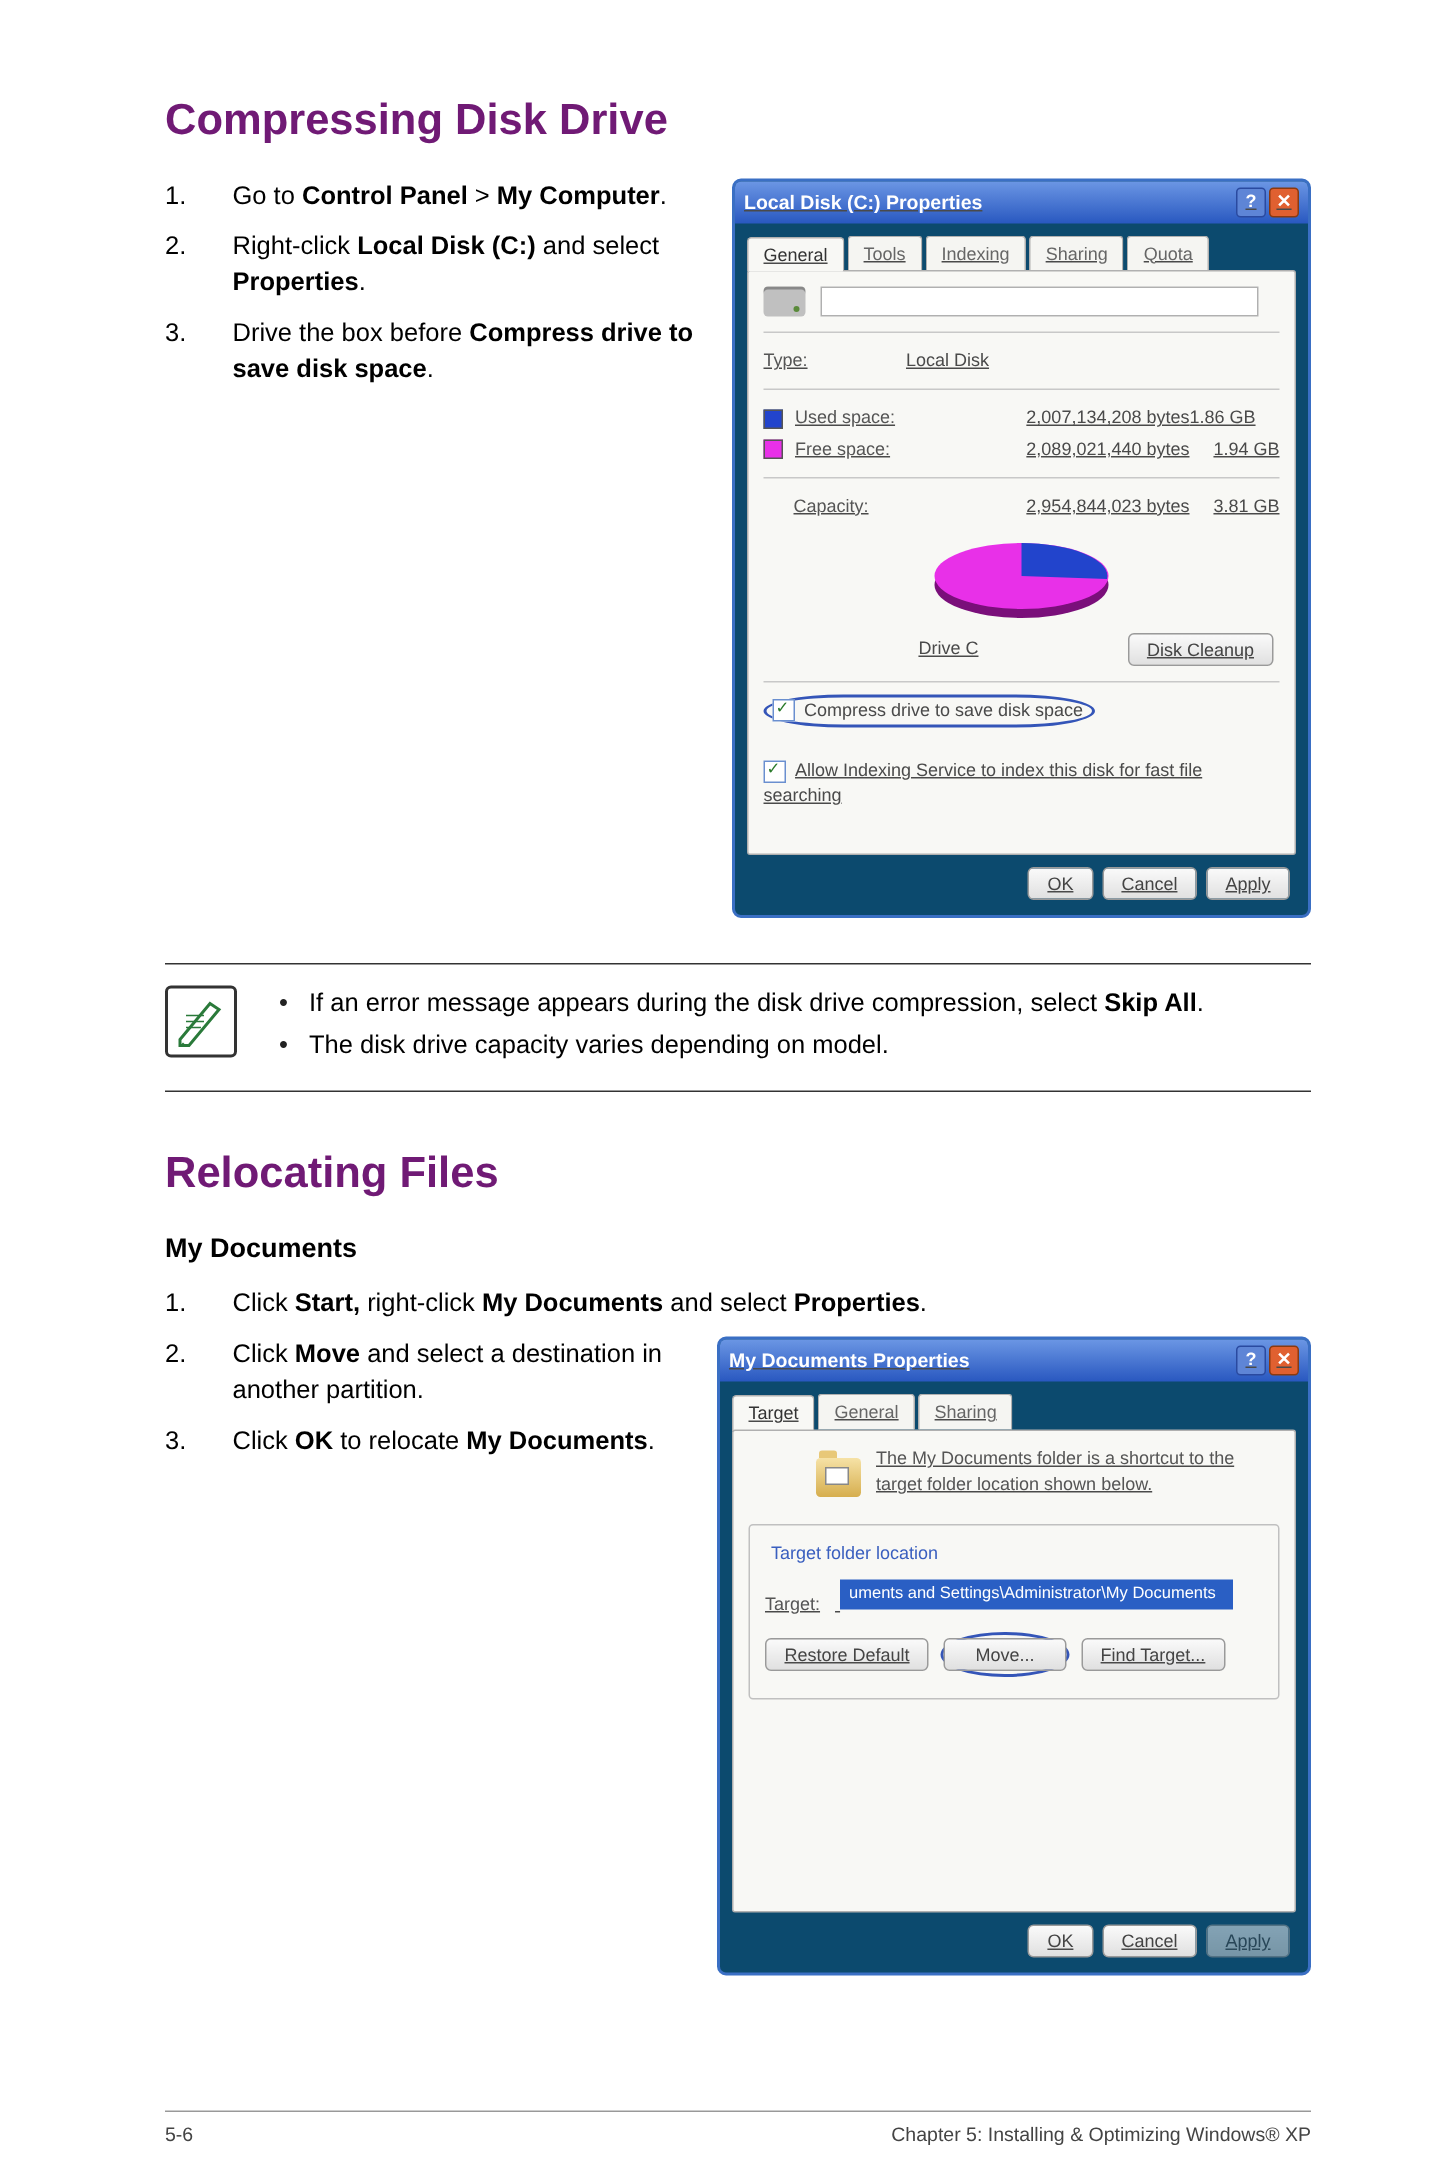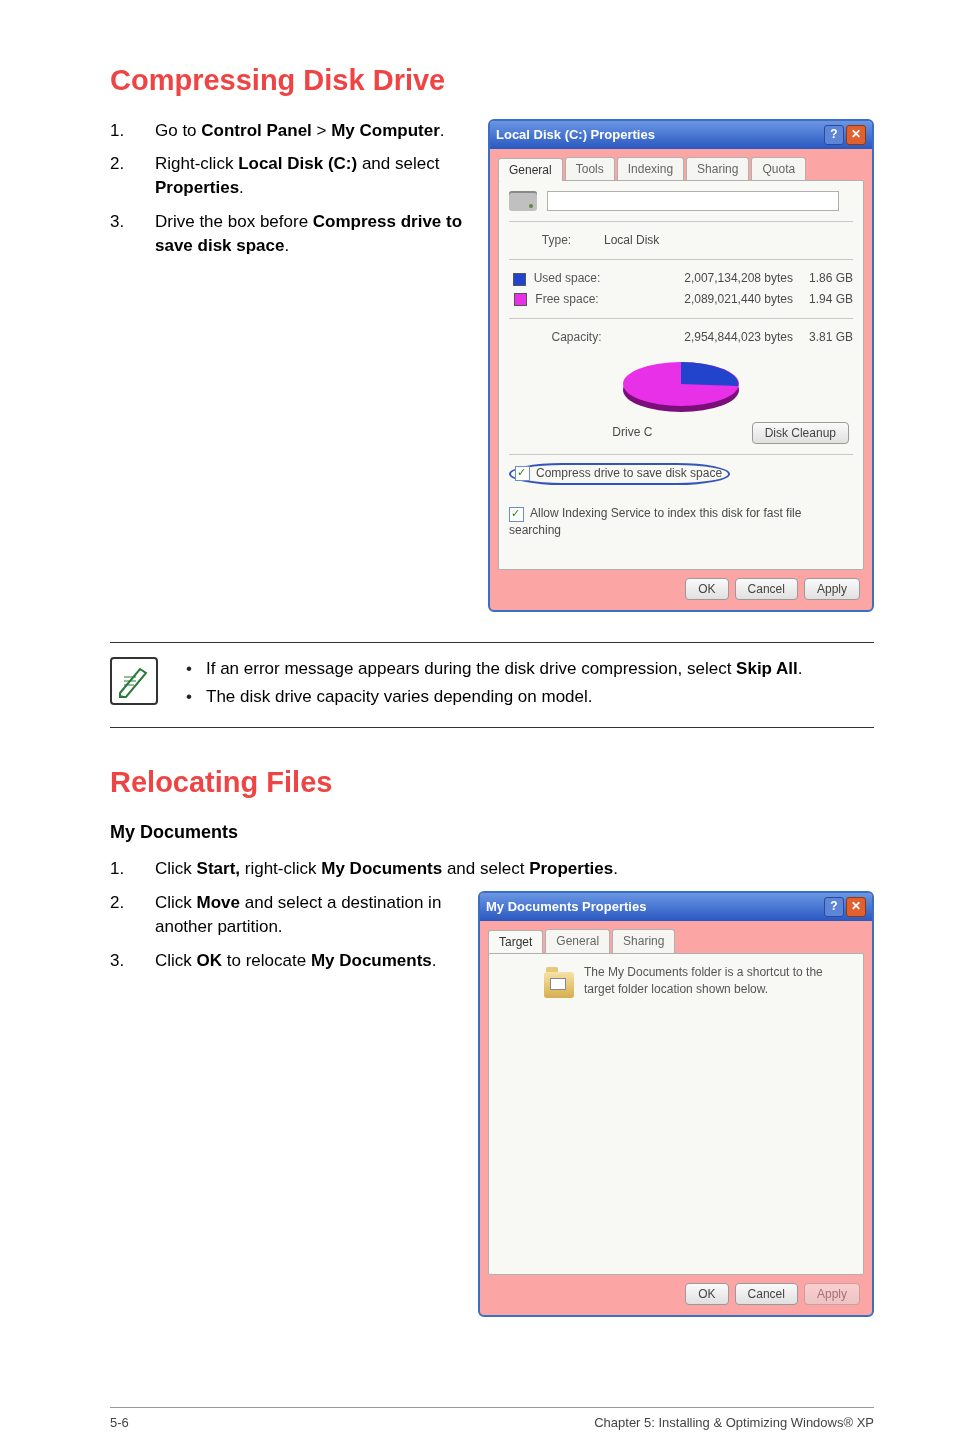--- a/index.html
+++ b/index.html
@@ -10,21 +10,21 @@
     color: #000;
     width: 954px;
     box-sizing: border-box;
     font-size: 17px;
     line-height: 1.4;
   }
   h1 {
     font-size: 29px;
     font-weight: 700;
     margin: 0 0 18px 0;
-    color: #ef4444;
+    color: #701a75;
   }
   .row {
     display: flex;
     gap: 8px;
     align-items: flex-start;
     margin-bottom: 30px;
   }
   .col-text {
     flex: 1 1 auto;
     min-width: 0;  
@@ -45,27 +45,28 @@
     content: counter(item) ".";
     position: absolute;
     left: 0;
     top: 0;
   }
   .bold { font-weight: 700; }
   
   .dialog {
     border: 2px solid #3a6fc4;
     border-radius: 6px;
-    background: #fca5a5;
+    background: #0c4a6e;
     width: 382px;
     font-family: Tahoma, sans-serif;
     font-size: 12px;
     color: #4a4a4a;
     flex: 0 0 auto;
     filter: blur(0.3px);
+    text-decoration: underline;
   }
   .titlebar {
     display: flex;
     align-items: center;
     justify-content: space-between;
     background: linear-gradient(#6b96e4, #2958c0);
     color: #fff;
     font-weight: bold;
     padding: 4px 6px;
     font-size: 13px;
@@ -123,21 +124,21 @@
   }
   .field-input {
     width: 290px; height: 18px;
     border: 1px solid #b0b0b0;
     background: #fff;
     display: inline-block;
     vertical-align: middle;
     margin-left: 10px;
   }
   .kv { display: flex; padding: 2px 0; }
-  .kv .k { width: 95px; color: #555; text-align: center; }
+  .kv .k { width: 95px; color: #555; }
   .kv .v { flex: 1; }
   .hr { border-top: 1px solid #c8c8c8; margin: 8px 0; }
   .square { width:11px; height:11px; display:inline-block; margin-right:8px; vertical-align:middle; border:1px solid #555;}
   .square.blue { background:#2244cc; }
   .square.pink { background:#e830e8; }
   .pie-wrap { text-align:center; padding: 8px 0 2px 0; position:relative; }
   .pie-svg { display:block; margin:auto; }
   .xp-btn {
     border: 1px solid #9a9a9a;
     border-radius: 4px;
@@ -310,21 +311,21 @@
       </div>
       <div class="hr"></div>
       <div class="kv">
         <span class="k">Type:</span>
         <span class="v">Local Disk</span>
       </div>
       <div class="hr"></div>
       <div class="kv">
         <span class="k"><span class="square blue"></span><span>Used space:</span></span>
         <span class="v" style="text-align:right;"><span>2,007,134,208 bytes</span></span>
-        <span style="width:60px; text-align:right;">1.86 GB</span>
+        <span style="width:60px; text-align:left;">1.86 GB</span>
       </div>
       <div class="kv">
         <span class="k"><span class="square pink"></span><span>Free space:</span></span>
         <span class="v" style="text-align:right;"><span>2,089,021,440 bytes</span></span>
         <span style="width:60px; text-align:right;">1.94 GB</span>
       </div>
       <div class="hr"></div>
       <div class="kv">
         <span class="k" style="padding-left:20px;">Capacity:</span>
         <span class="v" style="text-align:right;"><span>2,954,844,023 bytes</span></span>
@@ -409,20 +410,34 @@
     <div class="tabs">
       <div class="tab active">Target</div>
       <div class="tab">General</div>
       <div class="tab">Sharing</div>
     </div>
     <div class="panel" style="min-height:300px; position:relative;">
       <div class="mydocs-row1">
         <span class="folder-icon"></span>
         <span style="color:#555;">The My Documents folder is a shortcut to the target folder location shown below.</span>
       </div>
+      <div class="fieldset">
+        <div class="legend">Target folder location</div>
+        <div style="margin-bottom:10px;">
+          <span style="margin-right:10px; color:#555;">Target:</span>
+          <span class="target-input">uments and Settings\Administrator\My Documents</span>
+        </div>
+        <div style="display:flex; gap:8px; align-items:center;">
+          <button class="xp-btn">Restore Default</button>
+          <span class="oval-move">
+            <button class="xp-btn" style="padding:3px 20px;">Move...</button>
+          </span>
+          <button class="xp-btn">Find Target...</button>
+        </div>
+      </div>
     </div>
     <div class="dlg-buttons">
       <button class="xp-btn">OK</button>
       <button class="xp-btn">Cancel</button>
       <button class="xp-btn" style="opacity:0.5;">Apply</button>
     </div>
   </div>
 </div>
 
 <div class="footer">

